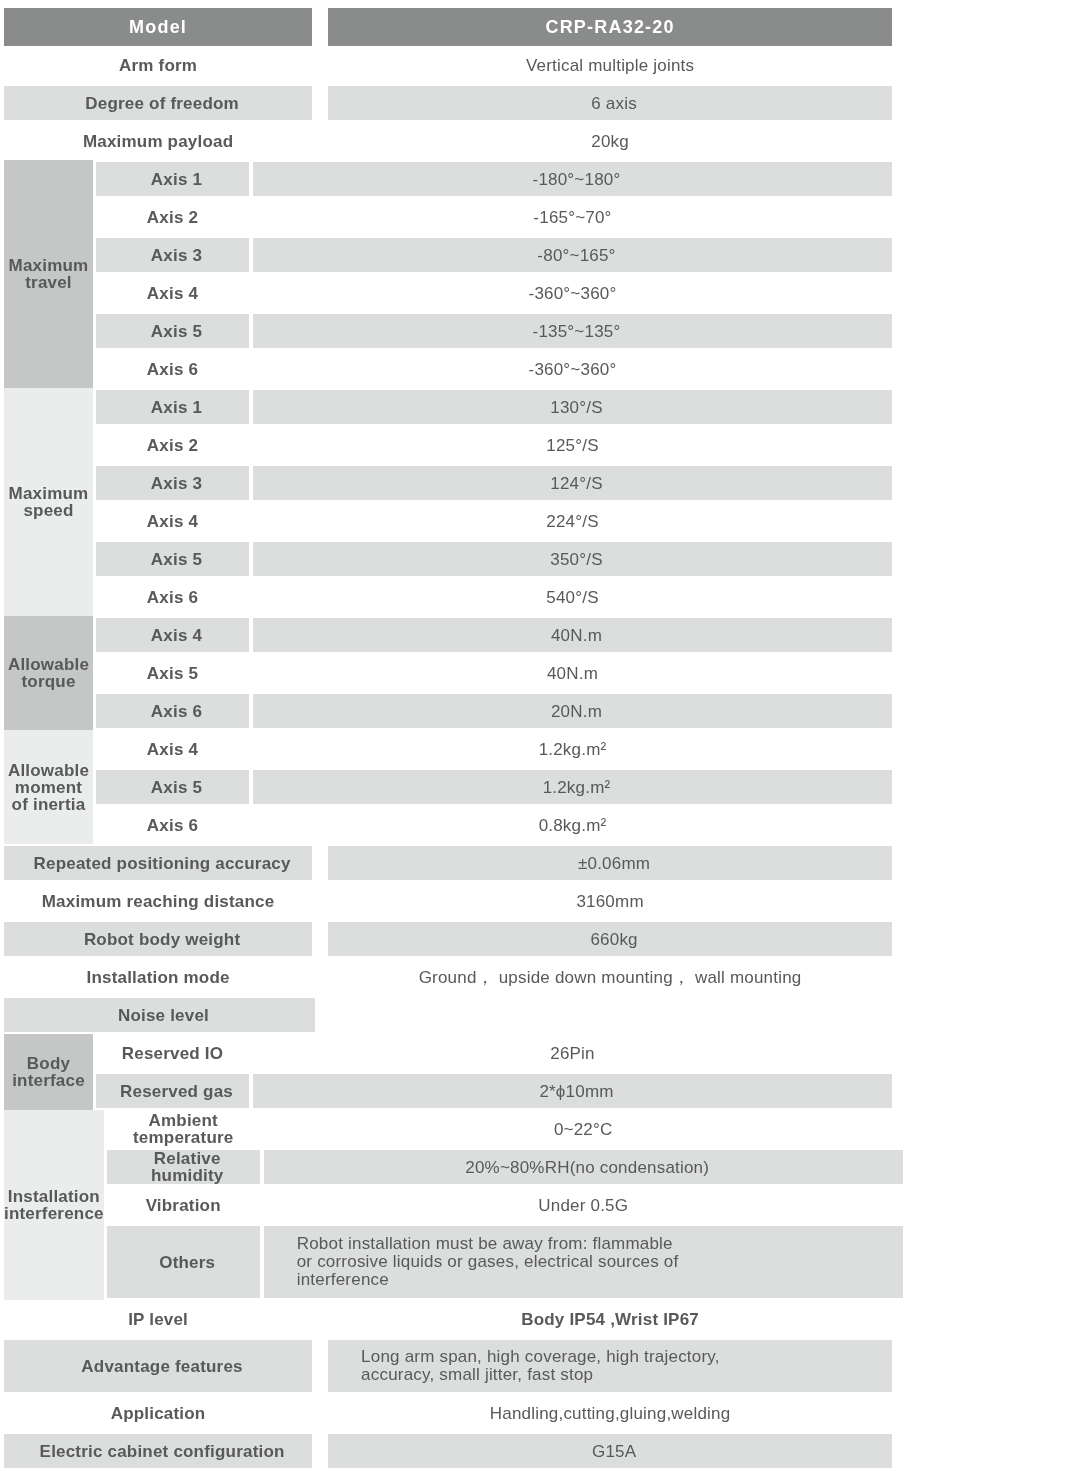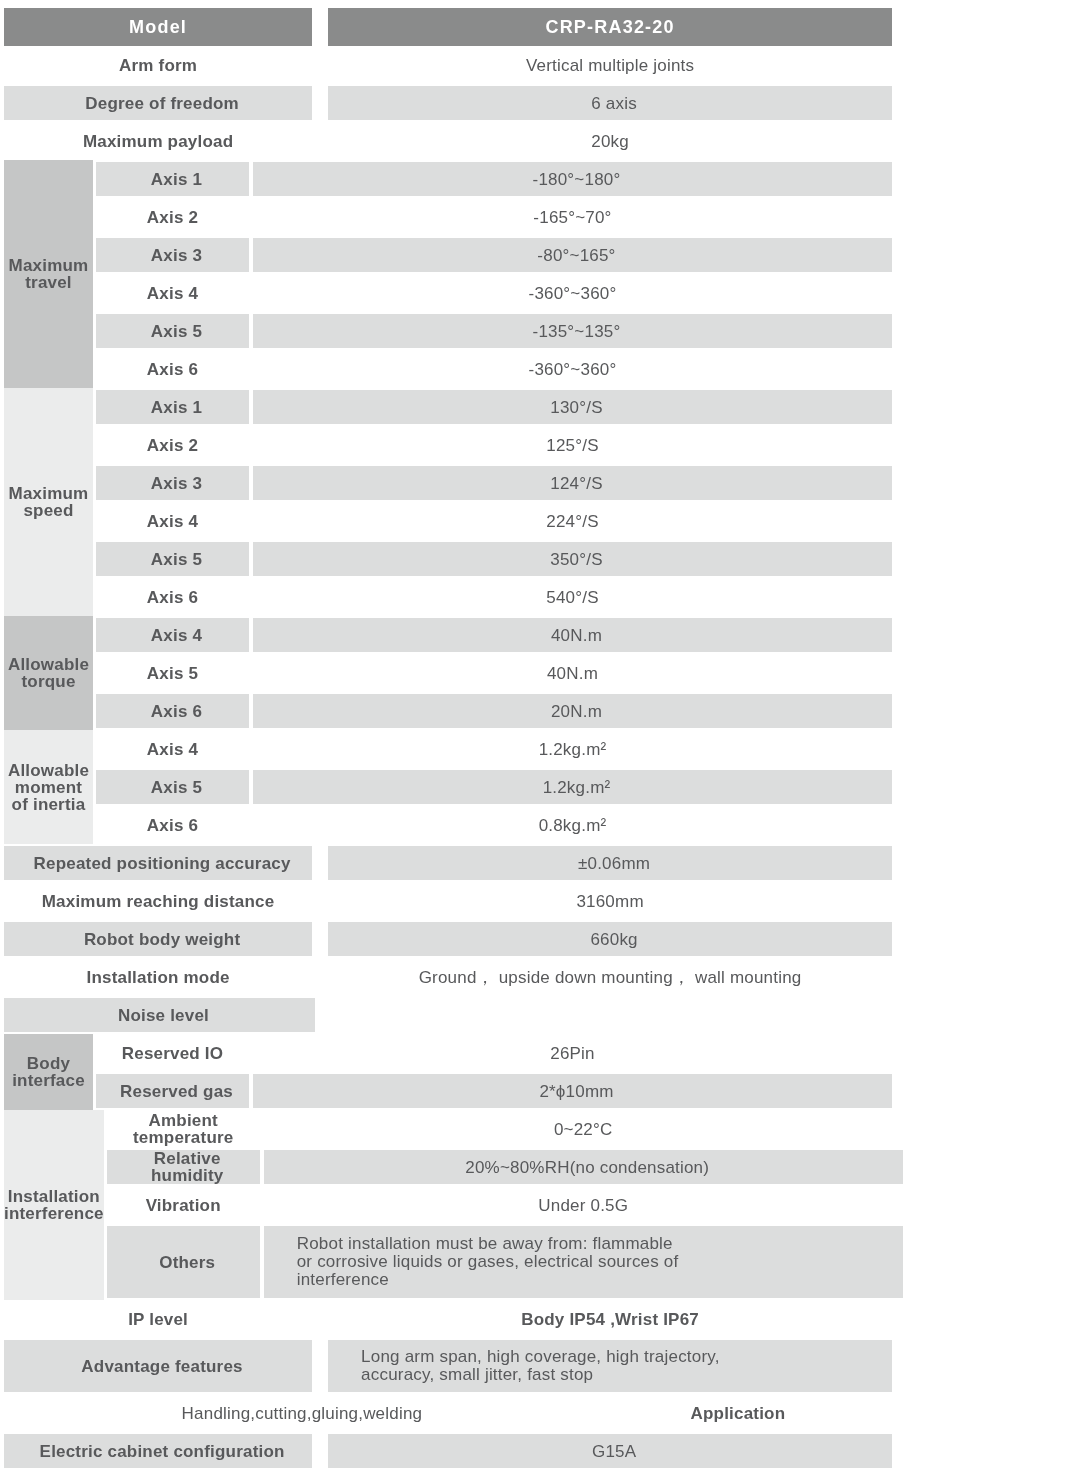--- a/index.html
+++ b/index.html
@@ -238,21 +238,21 @@
   <div class="row">
     <div class="cell lc lab">IP level</div>
     <div class="cell vc b">Body IP54 ,Wrist IP67</div>
   </div>
   <div class="row med">
     <div class="cell lc lab sh med">Advantage features</div>
     <div class="cell vc sh med left">Long arm span, high coverage, high trajectory,
 accuracy, small jitter, fast stop</div>
   </div>
   <div class="row">
+    <div class="cell lc lab">Application</div>
     <div class="cell vc">Handling,cutting,gluing,welding</div>
-    <div class="cell lc lab">Application</div>
   </div>
   <div class="row">
     <div class="cell lc lab sh">Electric cabinet configuration</div>
     <div class="cell vc sh">G15A</div>
   </div>
 
 </div>
 
 </body></html>

